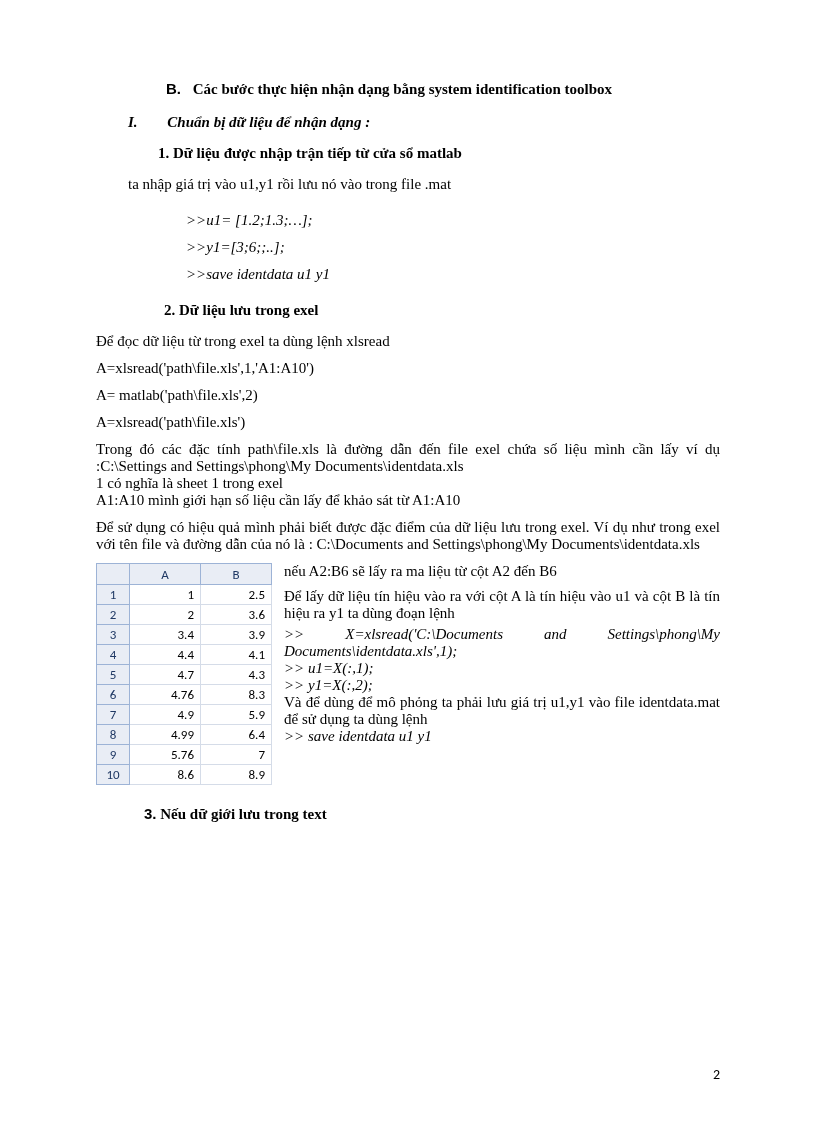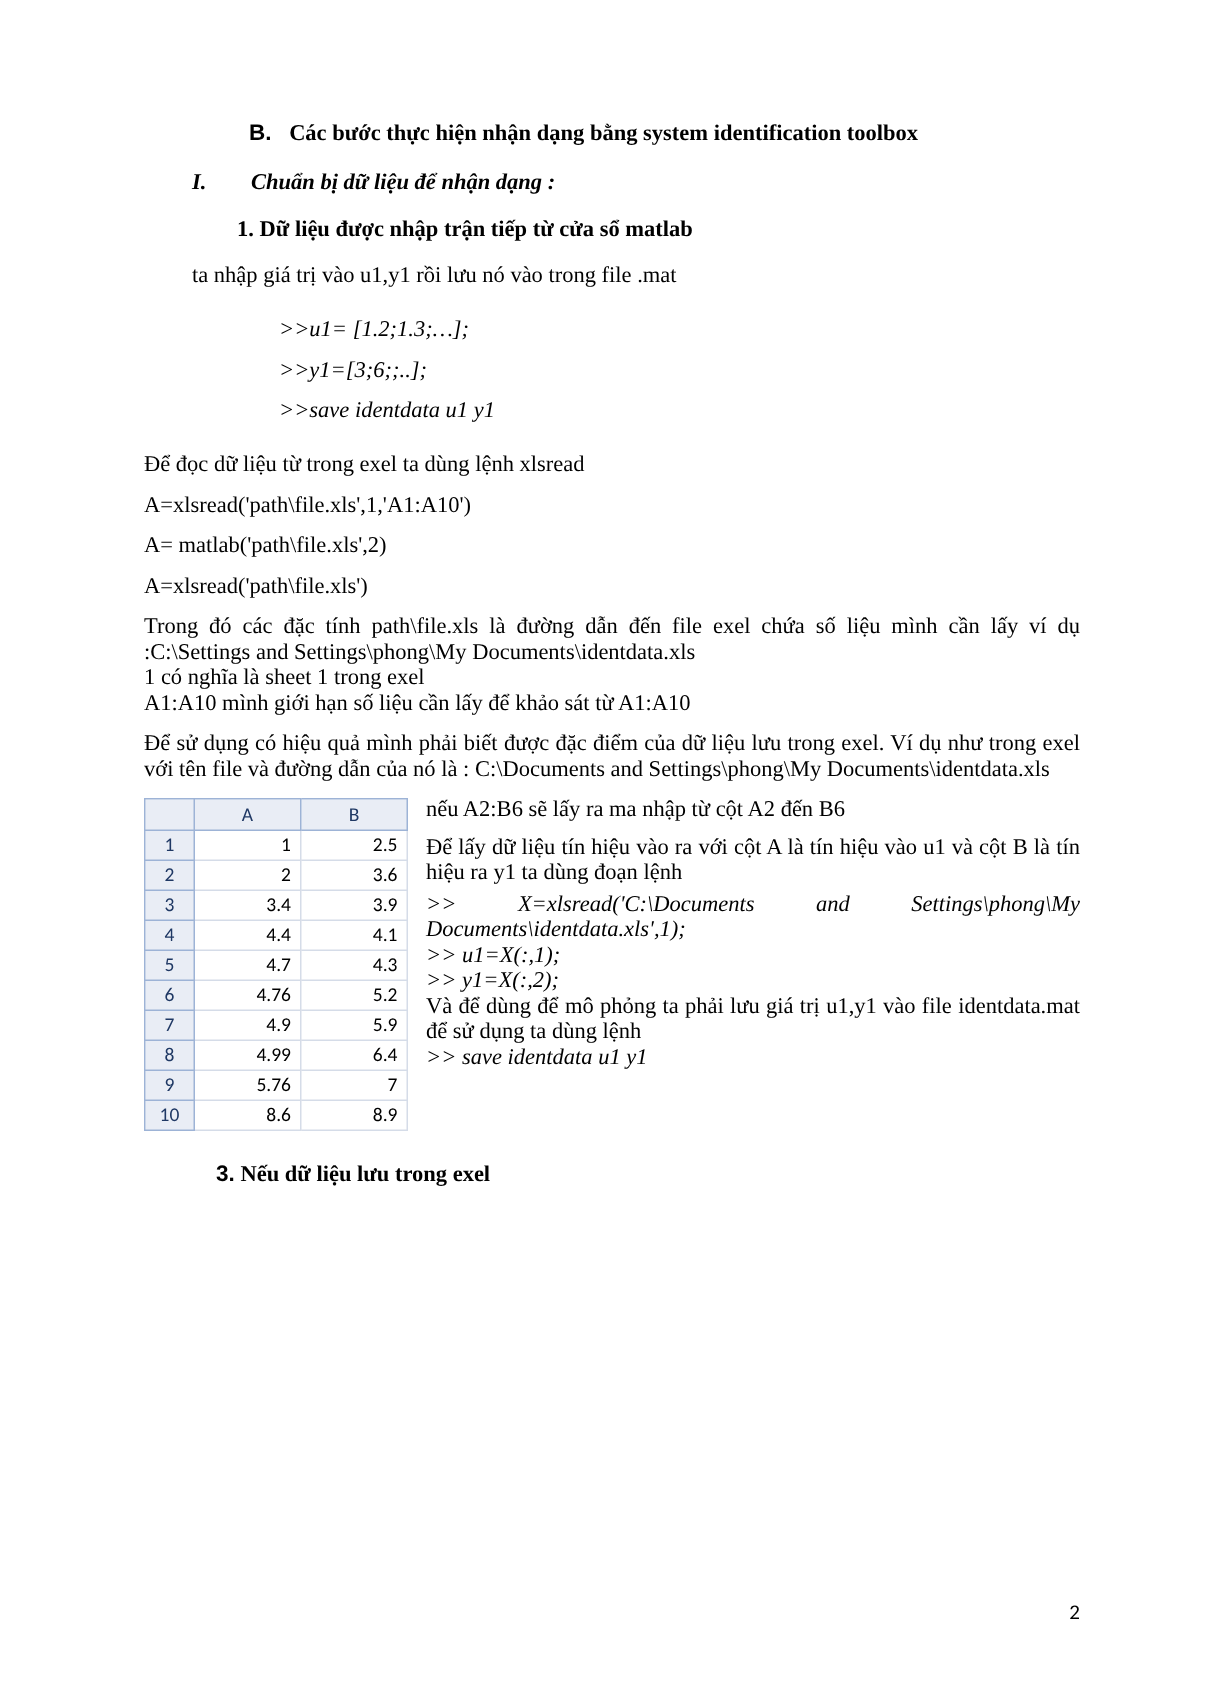--- a/index.html
+++ b/index.html
@@ -161,20 +161,24 @@
   </div>
 
   <div class="para1">ta nhập giá trị vào u1,y1 rồi lưu nó vào trong file .mat</div>
 
   <div class="code-block">
     <div>&gt;&gt;u1= [1.2;1.3;…];</div>
     <div>&gt;&gt;y1=[3;6;;..];</div>
     <div>&gt;&gt;save identdata u1 y1</div>
   </div>
 
+  <div class="heading-2">
+    <span>2.</span>
+    <span>Dữ liệu lưu trong exel</span>
+  </div>
 
   <div class="para-flush">Để đọc dữ  liệu từ trong exel ta dùng lệnh xlsread</div>
   <div class="para-flush"> A=xlsread('path\file.xls',1,'A1:A10')</div>
   <div class="para-flush">A= matlab('path\file.xls',2)</div>
   <div class="para-flush">A=xlsread('path\file.xls')</div>
 
   <div class="para-flush-j">
     <span>Trong đó các đặc tính path\file.xls là đường dẫn đến file exel chứa số liệu mình cần lấy ví dụ :C:\Settings and Settings\phong\My Documents\identdata.xls</span><br>
     <span>1 có nghĩa là sheet 1 trong exel</span><br>
     <span>A1:A10  mình giới hạn số liệu cần lấy để khảo sát từ A1:A10</span>
@@ -211,21 +215,21 @@
             <td class="cell">4.1</td>
           </tr>
       <tr>
             <td class="rowh">5</td>
             <td class="cell">4.7</td>
             <td class="cell">4.3</td>
           </tr>
       <tr>
             <td class="rowh">6</td>
             <td class="cell">4.76</td>
-            <td class="cell">5.2</td>
+            <td class="cell">8.3</td>
           </tr>
       <tr>
             <td class="rowh">7</td>
             <td class="cell">4.9</td>
             <td class="cell">5.9</td>
           </tr>
       <tr>
             <td class="rowh">8</td>
             <td class="cell">4.99</td>
             <td class="cell">6.4</td>
@@ -237,36 +241,36 @@
           </tr>
       <tr>
             <td class="rowh">10</td>
             <td class="cell">8.6</td>
             <td class="cell">8.9</td>
           </tr>
     </tbody>
       </table>
 
     <div class="right-text">
-      <p class="line1">nếu A2:B6 sẽ lấy ra ma nhập từ cột A2 đến B6</p>
+      <p class="line1">nếu A2:B6 sẽ lấy ra ma liệu từ cột A2 đến B6</p>
       <p>Để lấy dữ liệu tín hiệu vào ra với cột A là tín hiệu vào u1 và cột B là tín hiệu ra y1 ta dùng đoạn lệnh</p>
       <span class="code-italic-j">
         <span>&gt;&gt;</span>
         <span>X=xlsread('C:\Documents</span>
         <span>and</span>
         <span>Settings\phong\My</span>
       </span>
       <span class="italic">Documents\identdata.xls',1);</span><br>
       <span class="italic">&gt;&gt; u1=X(:,1);</span><br>
       <span class="italic">&gt;&gt; y1=X(:,2);</span><br>
       <span style="text-align:justify;display:block;">Và để dùng để mô phỏng ta phải lưu giá trị u1,y1 vào file identdata.mat  để sử dụng ta dùng lệnh</span>
       <span class="italic"> &gt;&gt; save identdata u1 y1</span>
     </div>
   </div>
 
   <div class="heading-3">
     <span class="marker">3.</span>
-    <span>Nếu dữ liệu lưu trong exel</span>
+    <span>Nếu dữ giới lưu trong text</span>
   </div>
 
   <div class="page-num">2</div>
 
 </div>
 
 </body></html>

